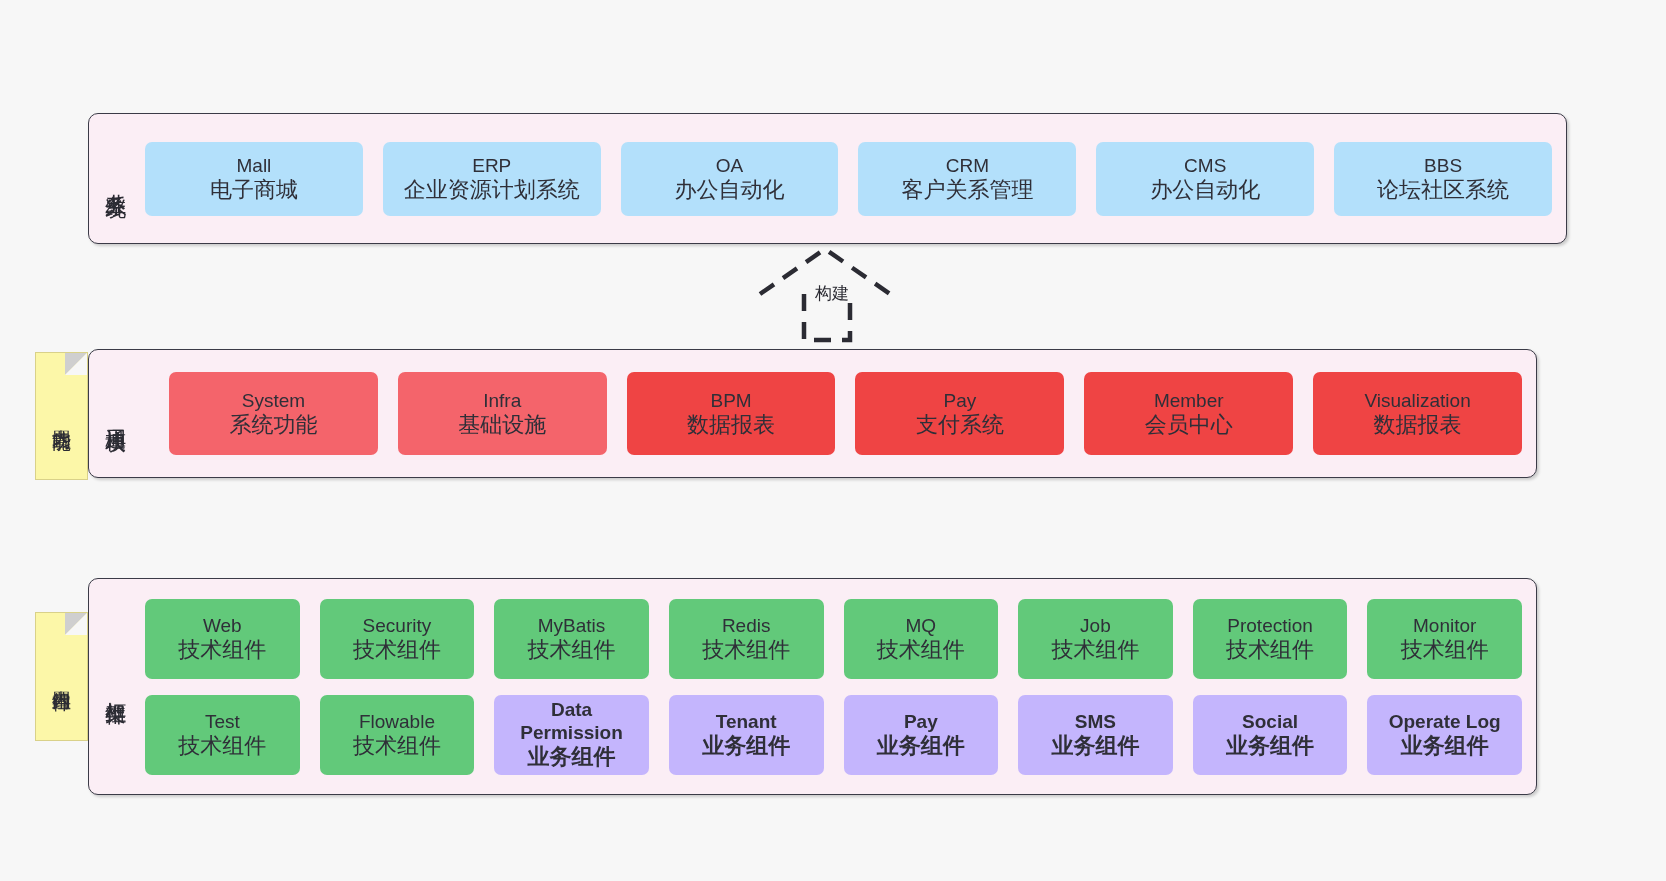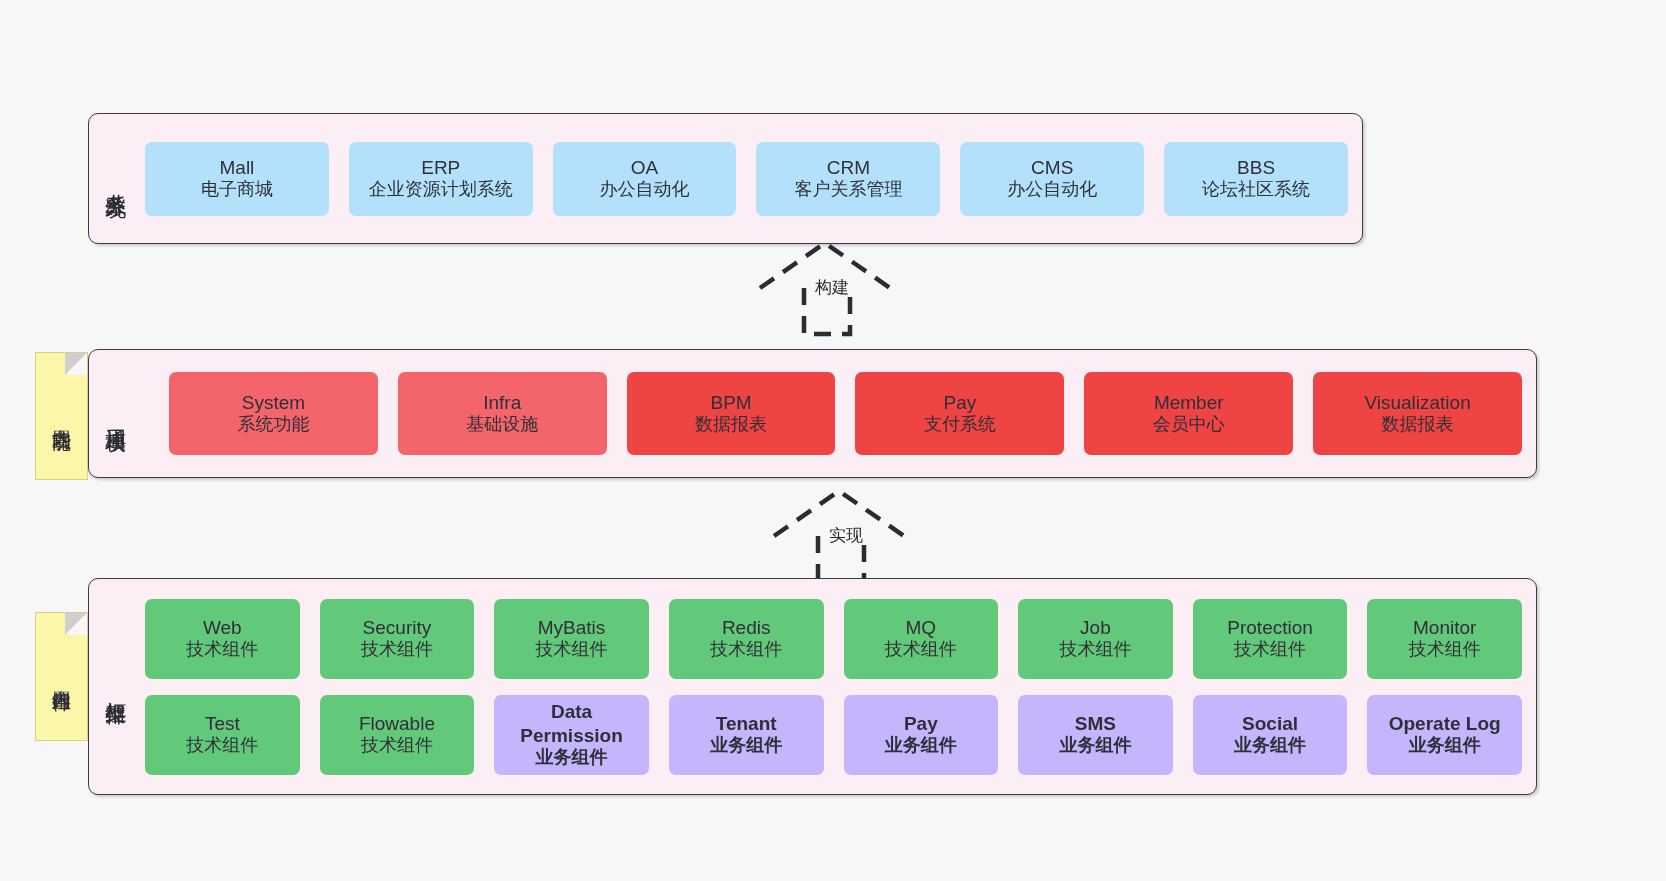--- a/index.html
+++ b/index.html
@@ -76,32 +76,32 @@
     box-sizing: border-box;
     padding: 6px 4px;
     line-height: 1.22;
     user-select: none;
   }
   .card .en {
     font-size: 19px;
     color: #2f2f38;
   }
   .card .cn {
-    font-size: 18px;
+    font-size: 22px;
     color: #2f2f38;
   }
 
   .card.blue      { background: #b3e0fb; }
   .card.red       { background: #f4646b; }
   .card.pink      { background: #ef4444; }
   .card.green     { background: #62c97a; }
   .card.lightgreen{ background: #c4b5fd; font-weight: bold; }
 
   
-  #layer-business { left: 88px;  top: 113px; width: 1275px; height: 131px; }
+  #layer-business { left: 88px;  top: 113px; width: 1479px; height: 131px; }
   #layer-common   { left: 88px;  top: 349px; width: 1449px; height: 129px; }
   #layer-framework{ left: 88px;  top: 578px; width: 1449px; height: 217px; }
 
   #layer-business .row  { height: 74px; }
   #layer-common .row    { height: 83px; margin-left: 24px; }
   #layer-framework .row { height: 80px; }
 
   
   .note {
     position: absolute;
@@ -146,21 +146,21 @@
     position: absolute;
     user-select: none;
   }
   .arrow-group svg { display: block; overflow: visible; }
   .arrow-label {
     position: absolute;
     font-size: 17px;
     color: #2b2b33;
     white-space: nowrap;
   }
-  #arrow-build    { left: 752px; top: 238px;  width: 190px; height: 100px; }
+  #arrow-build    { left: 752px; top: 244px;  width: 190px; height: 100px; }
   #arrow-realize  { left: 766px; top: 486px;  width: 190px; height: 100px; }
   #arrow-build .arrow-label   { left: 63px; top: 38px; }
   #arrow-realize .arrow-label { left: 63px; top: 38px; }
 </style>
 </head>
 <body>
 
 <div id="canvas">
 
   <div class="layer" id="layer-business">
@@ -232,27 +232,20 @@
           <span class="cn">数据报表</span>
         </div>
       </div>
     </div>
   </div>
 
   <div class="note" id="note-common">
     <span>内置功能</span>
   </div>
 
-  <div class="arrow-group" id="arrow-realize">
-    <svg width="190" height="100" viewBox="0 0 190 100">
-      <path d="M 8 50 L 73 5 L 138 50" fill="none" stroke="#2b2b33" stroke-width="4.5" stroke-dasharray="17 11" stroke-linecap="butt"></path>
-      <path d="M 52 50 L 52 96 L 98 96 L 98 50" fill="none" stroke="#2b2b33" stroke-width="4.5" stroke-dasharray="17 11" stroke-linecap="butt"></path>
-    </svg>
-    <span class="arrow-label">实现</span>
-  </div>
 
   <div class="layer" id="layer-framework">
     <div class="layer-title">框架组件</div>
     <div class="layer-body">
 
       <div class="row">
         <div class="card green">
           <span class="en">Web</span>
           <span class="cn">技术组件</span>
         </div>

